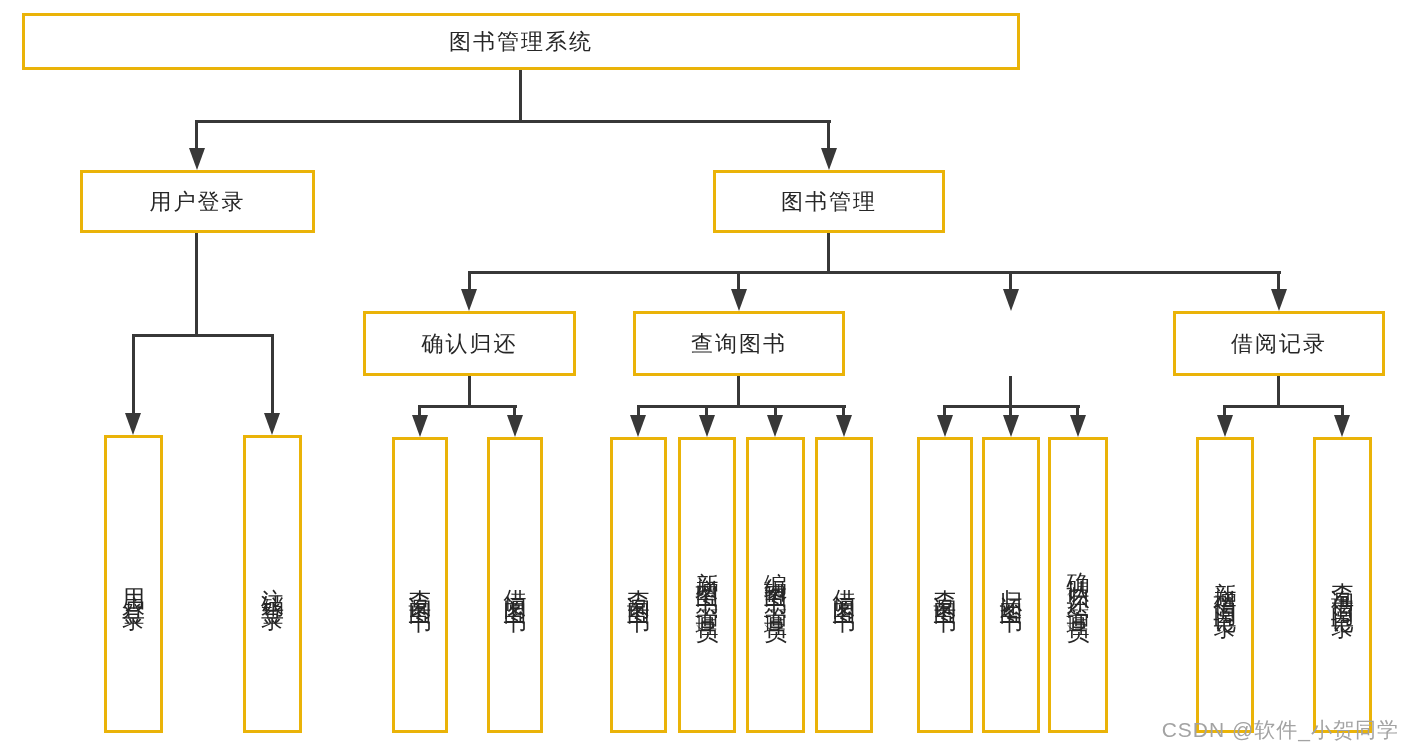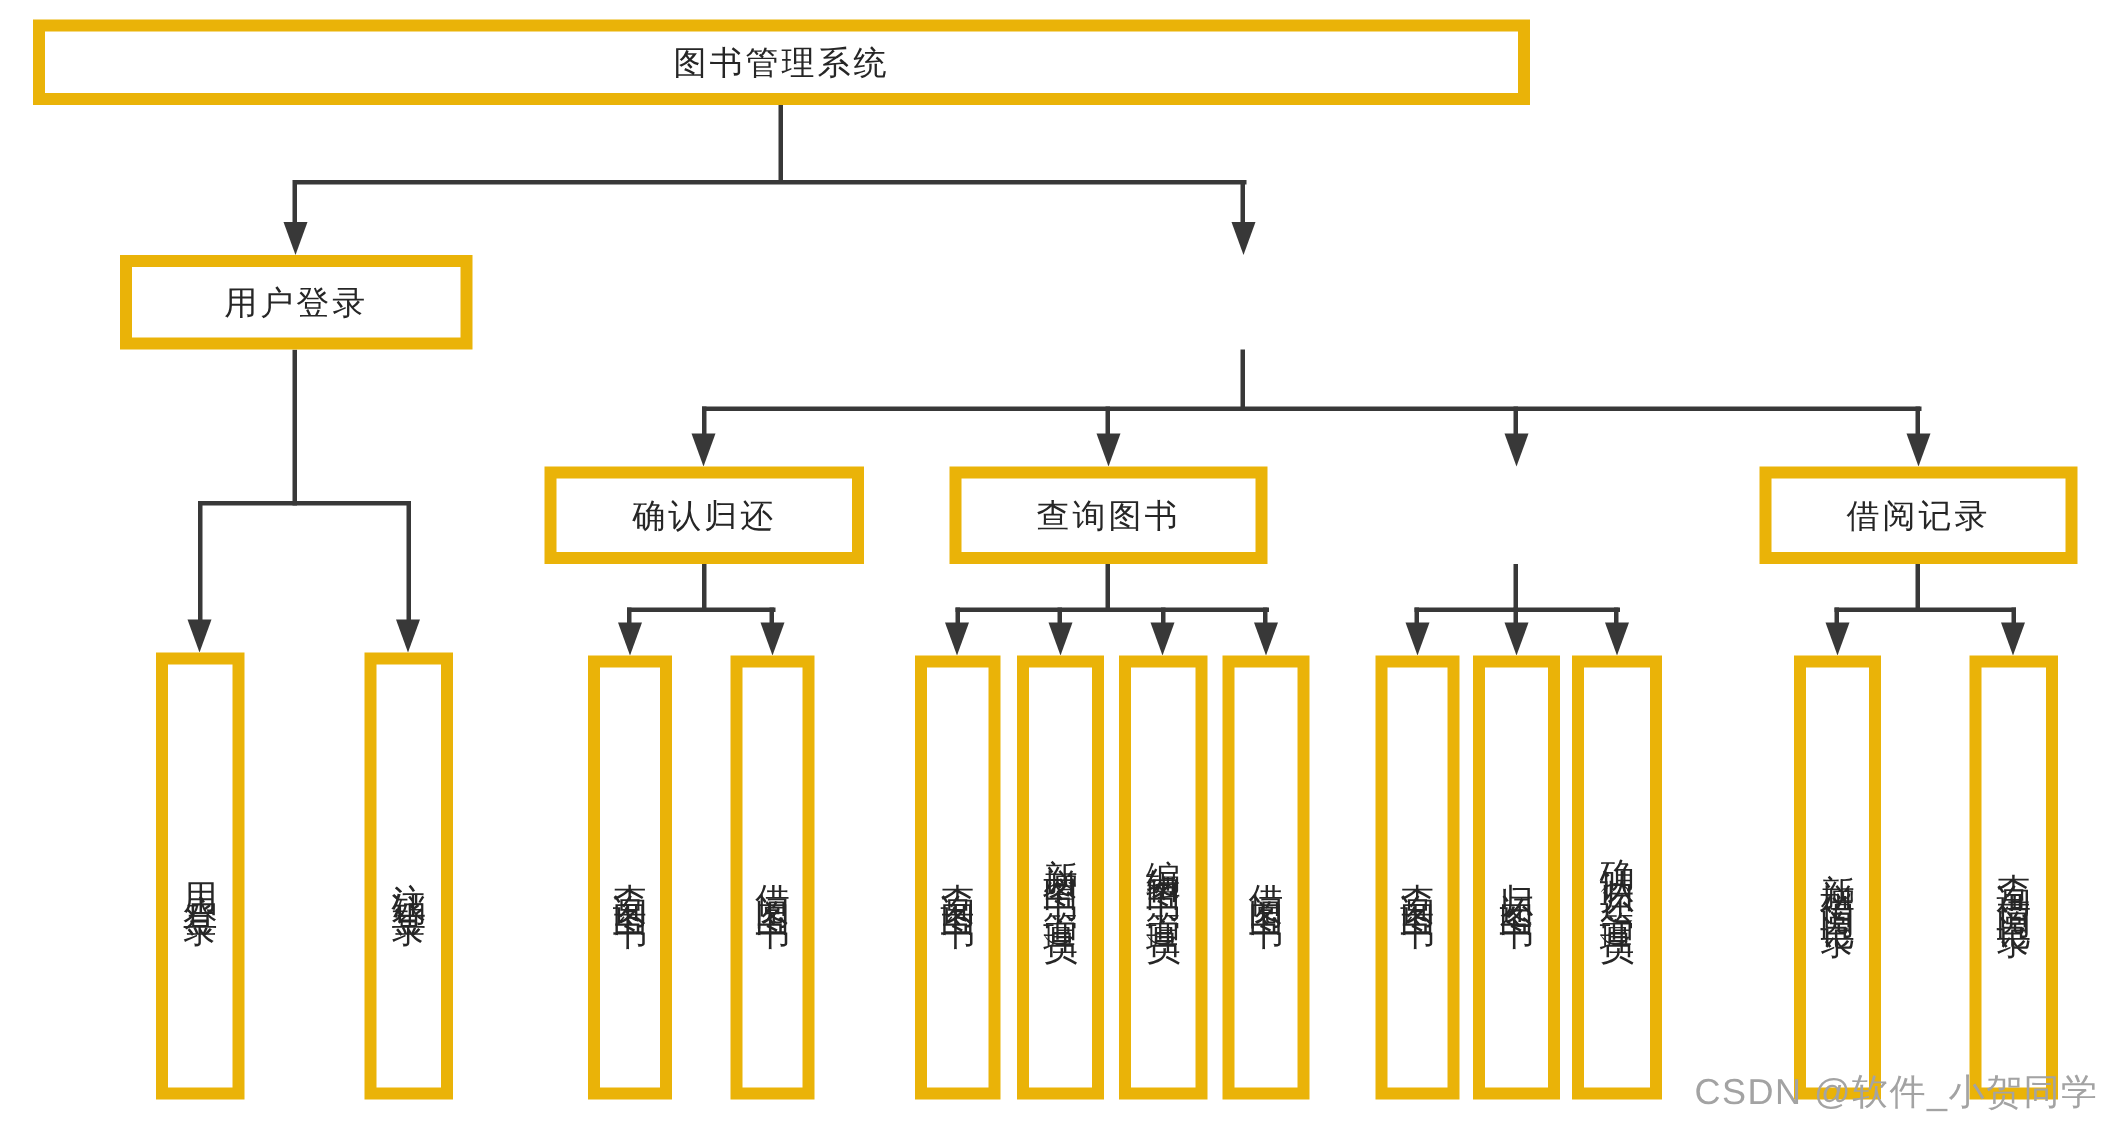--- a/index.html
+++ b/index.html
@@ -2,57 +2,60 @@
 <html><head>
 <meta charset="utf-8">
 <style>
   html,body{margin:0;padding:0;background:#fff;}
   #stage{
     position:relative;width:1405px;height:747px;background:#ffffff;overflow:hidden;
     font-family:"Liberation Sans",sans-serif;color:#262626;
   }
   .box{
     position:absolute;box-sizing:border-box;background:#ffffff;
-    border:8px solid #eab308;display:flex;align-items:center;justify-content:center;
+    border:3px solid #eab308;display:flex;align-items:center;justify-content:center;
     font-size:22px;letter-spacing:2px;color:#262626;z-index:2;
   }
   .vbox{
     writing-mode:vertical-rl;text-orientation:mixed;
     font-size:23px;letter-spacing:7px;line-height:1;padding:6px 0;
   }
   .vline{position:absolute;width:3px;background:#383838;z-index:1;}
   .hline{position:absolute;height:3px;background:#383838;z-index:1;}
   .tri{
     position:absolute;width:0;height:0;z-index:1;
     border-left:8px solid transparent;border-right:8px solid transparent;
     border-top:22px solid #383838;
   }
   .watermark{
     position:absolute;right:6px;bottom:3px;z-index:5;
-    font-size:24px;color:#a3a3a3;letter-spacing:1px;white-space:nowrap;
+    font-size:21px;color:#a3a3a3;letter-spacing:1px;white-space:nowrap;
   }
 </style>
 </head>
 <body>
 
 <div id="stage">
 
   <div class="box" style="left:22px;top:13px;width:998px;height:57px;">
     <span>图书管理系统</span>
   </div>
 
   <div class="vline" style="left:519px;top:70px;height:52px;"></div>
   <div class="hline" style="left:196px;top:120px;width:635px;"></div>
   <div class="vline" style="left:195px;top:120px;height:29px;"></div>
   <div class="tri" style="left:189px;top:148px;"></div>
   <div class="vline" style="left:827px;top:120px;height:29px;"></div>
   <div class="tri" style="left:821px;top:148px;"></div>
 
   <div class="box" style="left:80px;top:170px;width:235px;height:63px;">
     <span>用户登录</span>
+  </div>
+  <div class="box" style="left:713px;top:170px;width:232px;height:63px;">
+    <span>图书管理</span>
   </div>
 
   <div class="vline" style="left:195px;top:233px;height:104px;"></div>
   <div class="hline" style="left:132px;top:334px;width:142px;"></div>
   <div class="vline" style="left:132px;top:334px;height:80px;"></div>
   <div class="tri" style="left:125px;top:413px;"></div>
   <div class="vline" style="left:271px;top:334px;height:80px;"></div>
   <div class="tri" style="left:264px;top:413px;"></div>
 
   <div class="vline" style="left:827px;top:233px;height:40px;"></div>

